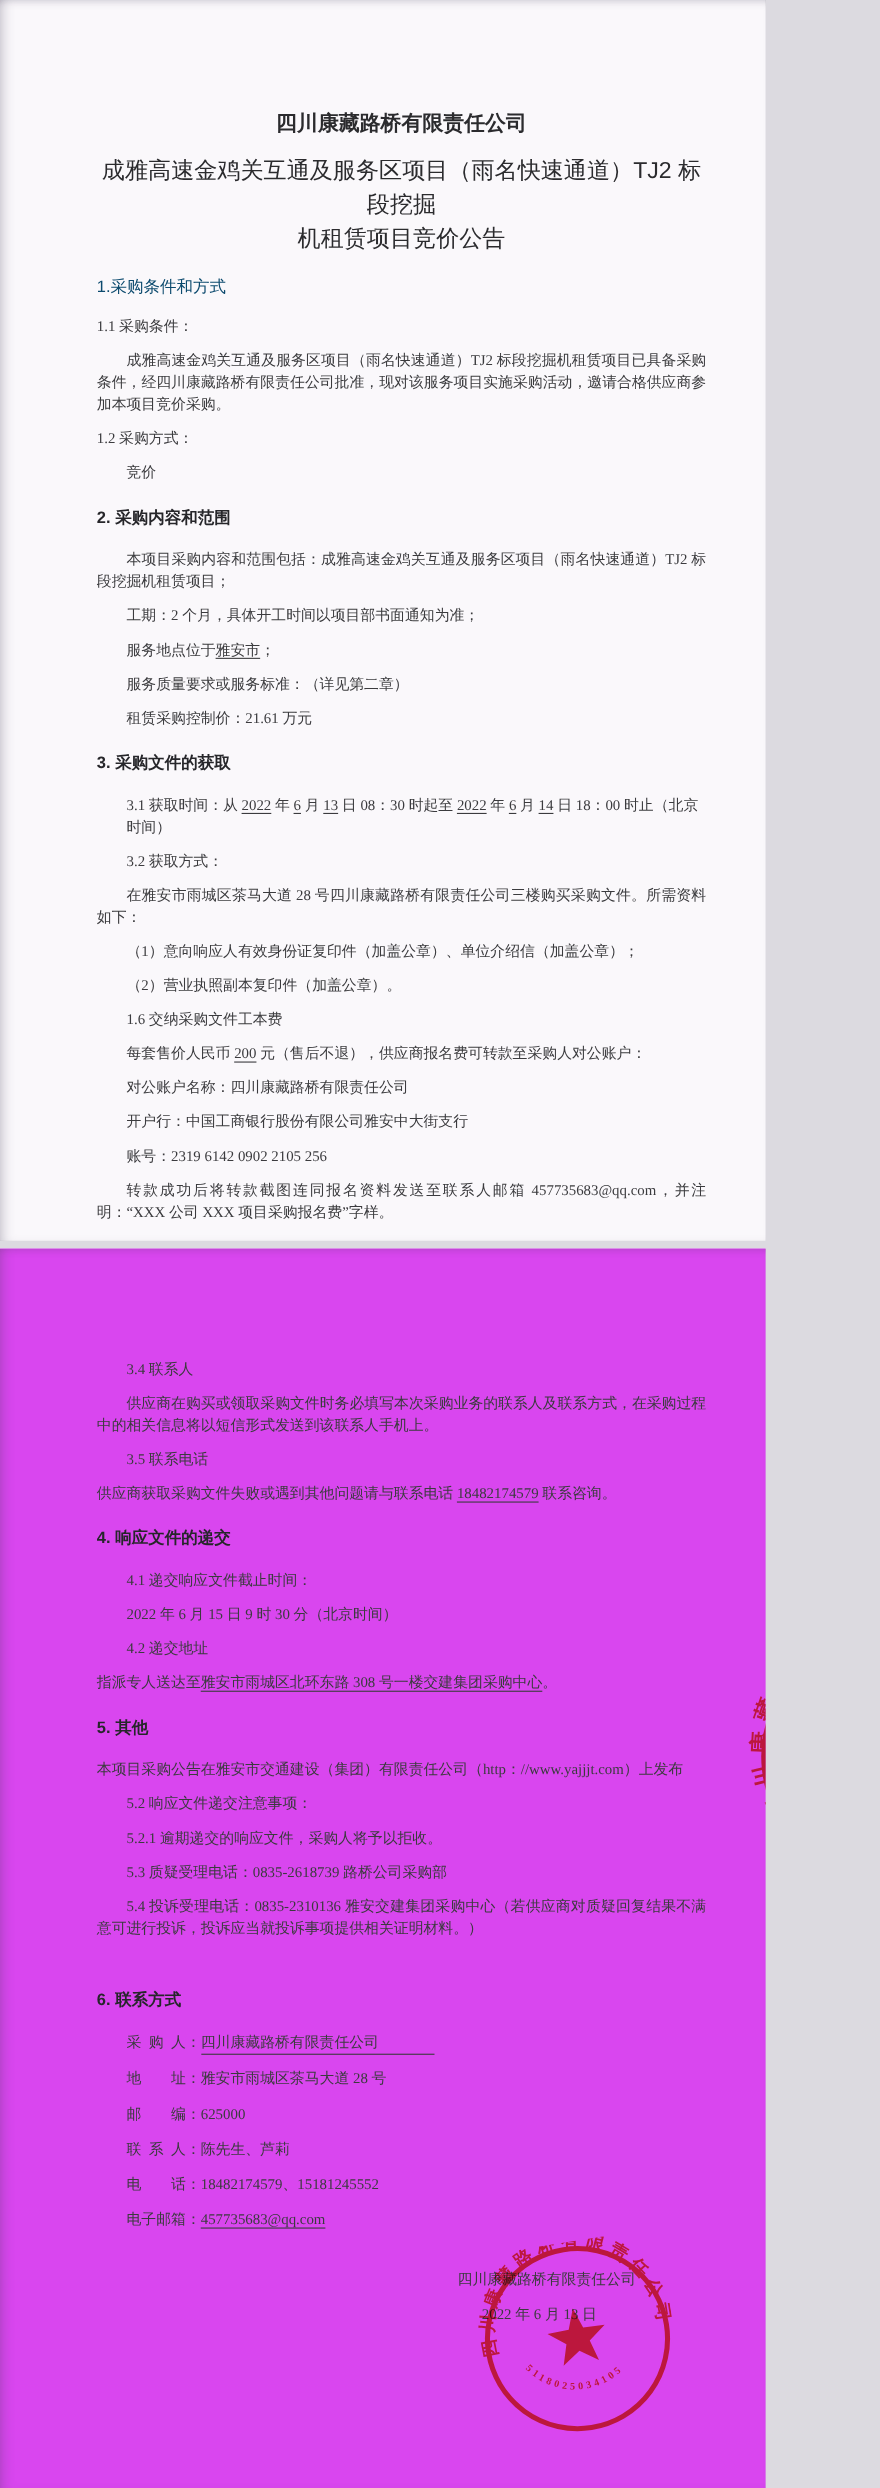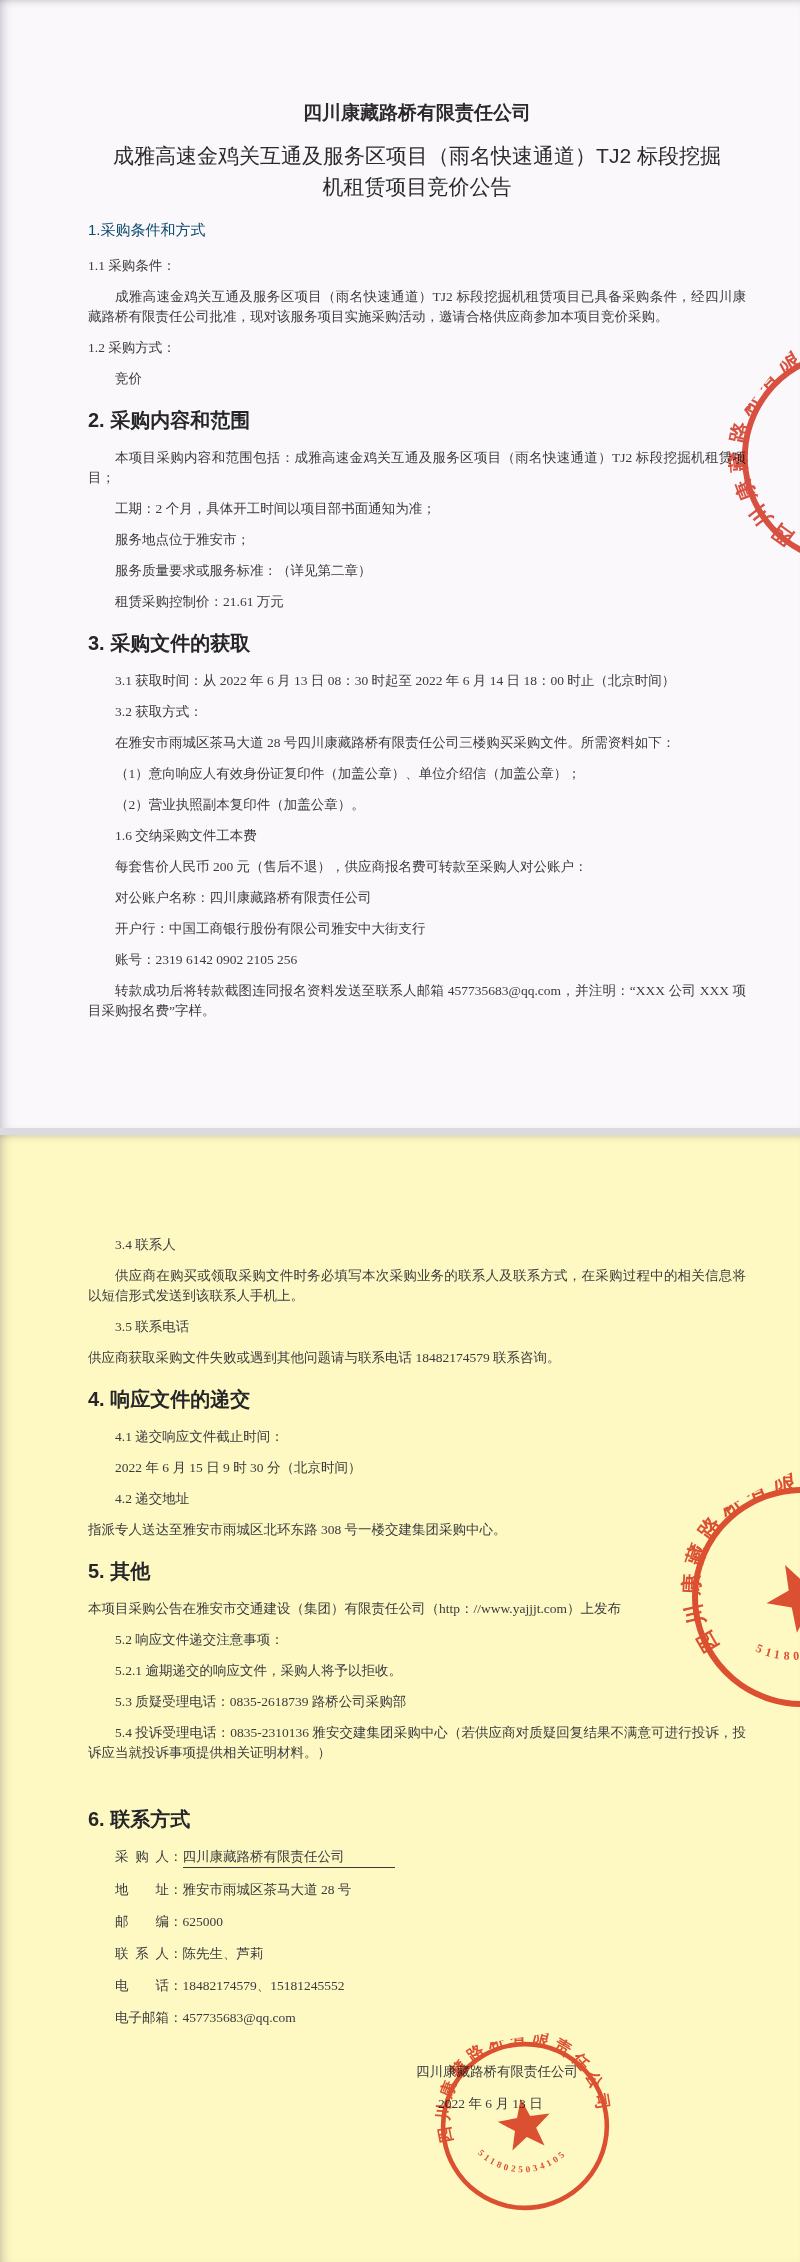--- a/index.html
+++ b/index.html
@@ -2,29 +2,29 @@
 <html><head>
 <meta charset="utf-8">
 <style>
   html,body{margin:0;padding:0;}
   body{
     width:800px;
     background:#dcdae0;
     font-family:"Liberation Serif","DejaVu Serif",serif;
   }
   .page{
-    width:800px;
+    width:696px;
     position:relative;
     overflow:hidden;
     background:#faf8fb;
     box-shadow:inset 9px 0 12px -8px rgba(70,60,85,.35),
                inset 0 7px 9px -7px rgba(70,60,85,.28);
   }
   .page-1{height:1128px;margin-bottom:7px;}
-  .page-2{height:1127px;background:#fef9c3;}
+  .page-2{height:1127px;background:#d946ef;}
   .content{
     padding:100px 54px 0 88px;
     font-size:13.5px;
     line-height:20px;
     color:#3b3b3e;
   }
   .t1{
     text-align:center;font-weight:bold;font-size:19px;line-height:26px;
     margin:0 0 14px;color:#2b2b2e;
     font-family:"Liberation Sans","DejaVu Sans",sans-serif;
@@ -32,27 +32,27 @@
   .t2{
     text-align:center;font-weight:normal;font-size:21px;line-height:31px;
     margin:0 0 18px;color:#2b2b2e;
     font-family:"Liberation Sans","DejaVu Sans",sans-serif;
   }
   .h-num{
     font-size:15px;margin:12px 0 16px;color:#0c4a6e;
     font-family:"Liberation Sans","DejaVu Sans",sans-serif;
   }
   .h-big{
-    font-weight:bold;font-size:20px;margin:21px 0 18px;color:#26262a;
+    font-weight:bold;font-size:15px;margin:21px 0 18px;color:#26262a;
     font-family:"Liberation Sans","DejaVu Sans",sans-serif;
   }
   .ln{margin:0 0 11px 2em;}
   .ln0{margin:0 0 11px 0;}
   .par{text-indent:2em;margin:0 0 11px;text-align:justify;}
-  .u{text-underline-offset:3px;}
+  .u{text-decoration:underline;text-underline-offset:3px;}
   .u-ext{display:inline-block;border-bottom:1px solid #3b3b3e;min-width:212px;}
   .crow{margin:0 0 12px 2em;}
   .crow .lbl{white-space:pre;}
   .sig{margin:34px 0 0 328px;}
   .sig-date{padding-left:22px;margin-top:12px;font-family:Liberation Serif, serif;}
   .seal{position:absolute;opacity:.88;mix-blend-mode:multiply;pointer-events:none;}
   .seal svg{display:block;}
   .seal-p1{left:737px;top:345px;transform:rotate(-52deg);}
   .seal-p2-top{left:687px;top:347px;transform:rotate(-28deg);}
   .seal-p2-bottom{left:437px;top:903px;transform:rotate(-9deg);}

